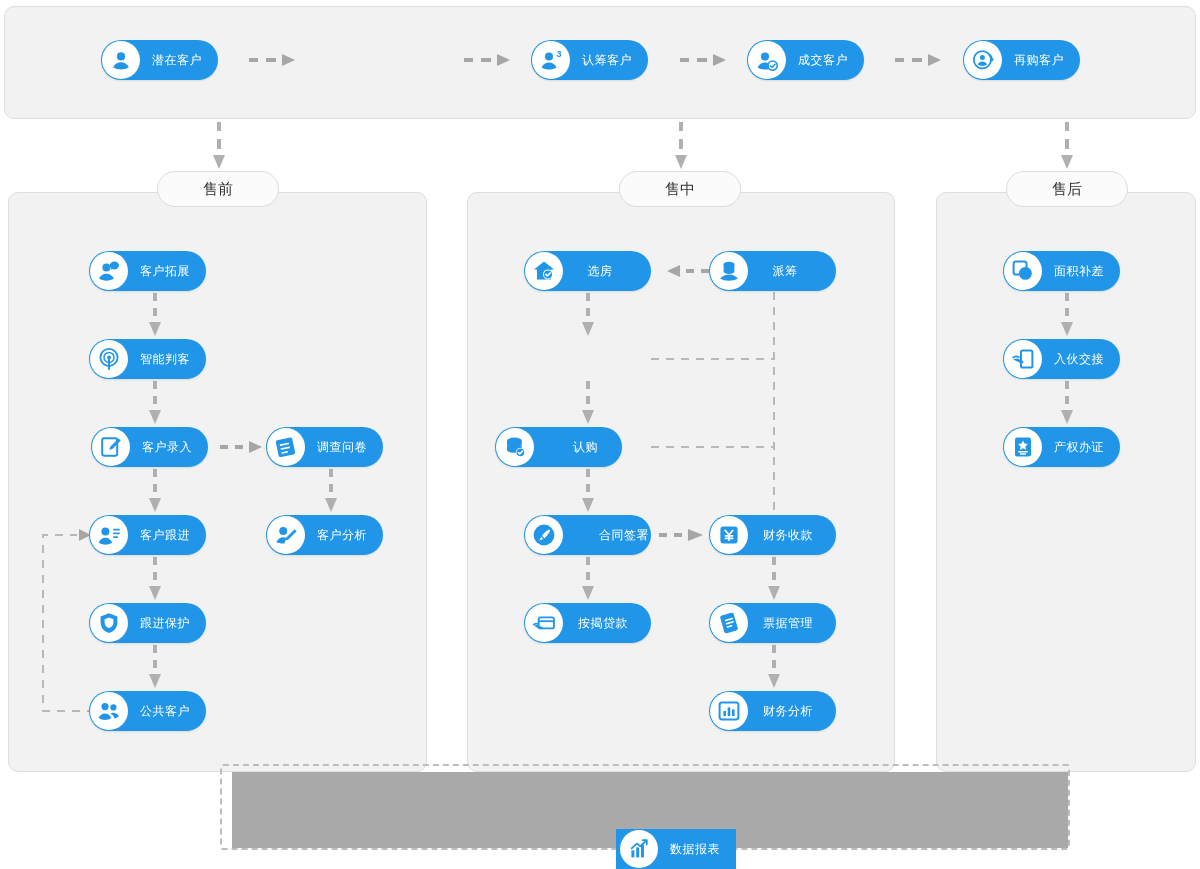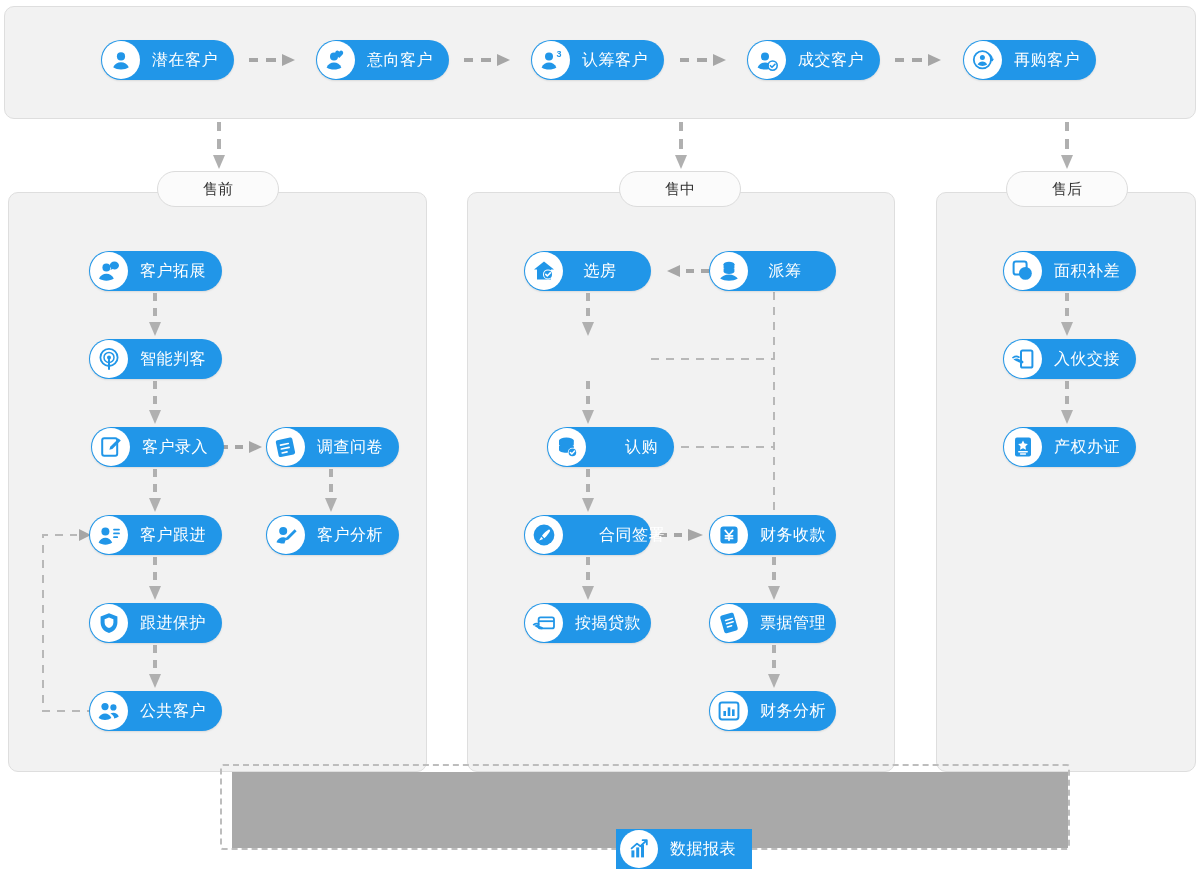--- a/index.html
+++ b/index.html
@@ -54,21 +54,21 @@
     width:38px;height:38px;min-width:38px;
     margin-left:1px;
     border-radius:50%;
     background:#ffffff;
     display:flex;align-items:center;justify-content:center;
     box-sizing:border-box;
   }
   .node .ic svg{display:block;}
   .node .lbl{
     color:#ffffff;
-    font-size:16px;
+    font-size:12px;
     white-space:nowrap;
     padding:0 16px 0 12px;
     letter-spacing:.5px;
     line-height:1;
   }
   .node.sq{border-radius:0;box-shadow:none;}
   .node.sq .ic{border-radius:50%;margin-left:4px;}
 
   
   .conn{position:absolute;z-index:2;}
@@ -104,30 +104,20 @@
   <div class="conn" style="left:248px;top:52px;">
     <svg width="55" height="16">
         <g stroke="#a6a6a6" stroke-width="4" fill="none">
           <path d="M1 8 H10"></path>
           <path d="M18 8 H28"></path>
         </g>
         <path d="M34 8 L34 2 L47 8 L34 14 Z" fill="#a6a6a6"></path>
       </svg>
   </div>
 
-  <div class="node" style="left:316px;top:40px;">
-    <span class="ic">
-      <svg width="24" height="24" viewBox="0 0 24 24">
-          <circle cx="10" cy="8.4" r="4" fill="#2196e8"></circle>
-          <path d="M2.6 19.4c1.5-3.3 4.2-4.9 7.4-4.9s5.9 1.6 7.4 4.9c-2.1 1.4-4.6 2.1-7.4 2.1s-5.3-.7-7.4-2.1z" fill="#2196e8"></path>
-          <path d="M18.6 3.2c-.8-.9-2.2-.9-3 0-.2.2-.3.4-.4.6-.1-.2-.2-.4-.4-.6-.8-.9-2.2-.9-3 0s-.8 2.3 0 3.2l3.4 3.6 3.4-3.6c.8-.9.8-2.3 0-3.2z" fill="#2196e8"></path>
-        </svg>
-    </span>
-    <span class="lbl">意向客户</span>
-  </div>
 
   <div class="conn" style="left:463px;top:52px;">
     <svg width="55" height="16">
         <g stroke="#a6a6a6" stroke-width="4" fill="none">
           <path d="M1 8 H10"></path>
           <path d="M18 8 H28"></path>
         </g>
         <path d="M34 8 L34 2 L47 8 L34 14 Z" fill="#a6a6a6"></path>
       </svg>
   </div>
@@ -494,21 +484,21 @@
           <ellipse cx="12" cy="5.2" rx="5.4" ry="2.4" fill="#2196e8"></ellipse>
           <path d="M6.6 5.2v3.2c0 1.3 2.4 2.4 5.4 2.4s5.4-1.1 5.4-2.4V5.2" fill="#2196e8"></path>
           <path d="M6.6 9.4v3.2c0 1.3 2.4 2.4 5.4 2.4s5.4-1.1 5.4-2.4V9.4" fill="#2196e8"></path>
           <path d="M3.2 19.6c1.6-2.6 5-4.2 8.8-4.2s7.2 1.6 8.8 4.2c-2.5 1.4-5.5 2.2-8.8 2.2s-6.3-.8-8.8-2.2z" fill="#2196e8"></path>
         </svg>
     </span>
     <span class="lbl" style="flex:1;text-align:center;padding-right:26px;">派筹</span>
   </div>
 
 
-  <div class="node" style="left:547px;top:427px;width:127px;gap:27px;">
+  <div class="node" style="left:495px;top:427px;width:127px;gap:27px;">
     <span class="ic">
       <svg width="24" height="24" viewBox="0 0 24 24">
           <ellipse cx="11.4" cy="5.4" rx="7.4" ry="2.8" fill="#2196e8"></ellipse>
           <path d="M4 5.4v4.2c0 1.5 3.3 2.8 7.4 2.8s7.4-1.3 7.4-2.8V5.4" fill="#2196e8"></path>
           <path d="M4 10.8v4.2c0 1.5 3.3 2.8 7.4 2.8s7.4-1.3 7.4-2.8v-4.2" fill="#2196e8"></path>
           <circle cx="17.4" cy="17.4" r="4.6" fill="#ffffff"></circle>
           <circle cx="17.4" cy="17.4" r="3.8" fill="#2196e8"></circle>
           <path d="M15.4 17.5l1.4 1.4 2.8-2.9" fill="none" stroke="#ffffff" stroke-width="1.5" stroke-linecap="round" stroke-linejoin="round"></path>
         </svg>
     </span>

